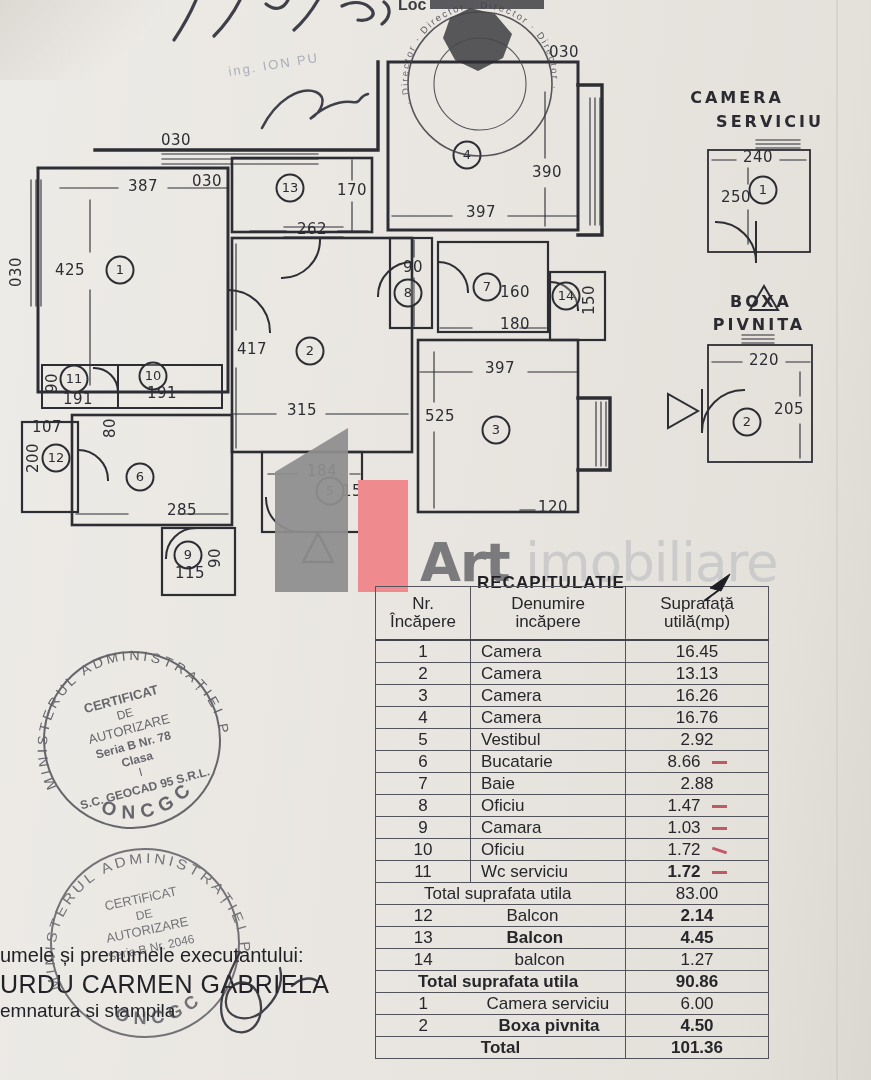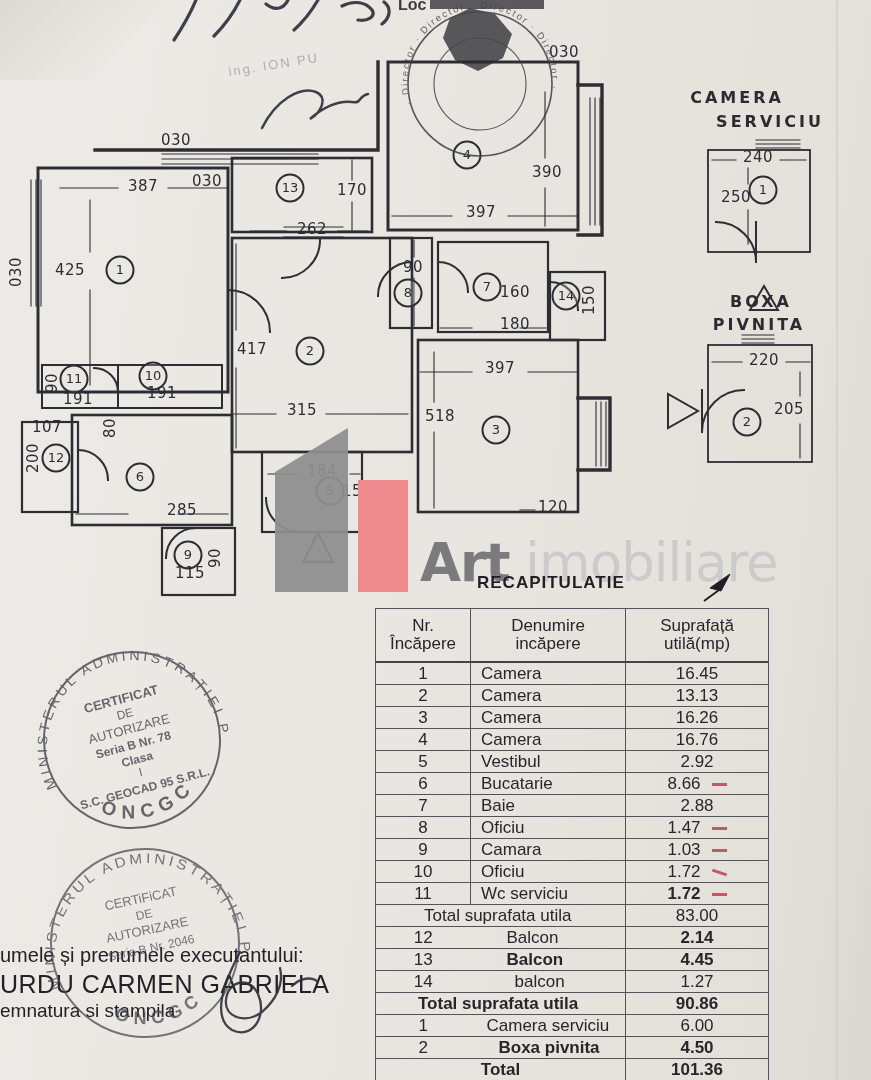--- a/index.html
+++ b/index.html
@@ -24,21 +24,21 @@
     font-family:"DejaVu Sans",sans-serif;font-size:53px;letter-spacing:-1px;line-height:1;}
   .logo .a{font-weight:bold;color:#7b7b7d;}
   .logo .b{color:#cbcbcb;}
   .logo-gray{position:absolute;z-index:2;}
   .logo-red{position:absolute;left:358px;top:480px;width:50px;height:112px;background:#ef8b8f;z-index:2;}
 
   .recap-title{position:absolute;left:477px;top:573px;z-index:4;font-size:17px;font-weight:bold;
     letter-spacing:1px;color:#1f1f24;}
 
   
-  .recap-table{position:absolute;left:375px;top:608px;z-index:4;border-collapse:collapse;
+  .recap-table{position:absolute;left:375px;top:586px;z-index:4;border-collapse:collapse;
     table-layout:fixed;font-size:17px;color:#26262b;padding-left:43px;}
   .recap-table td,.recap-table th{height:21px;padding:0;line-height:1.05;font-weight:normal;
     border-top:1.6px solid #53535b;border-bottom:1.6px solid #53535b;overflow:hidden;}
   .recap-table .edge-l{border-left:1.6px solid #53535b;}
   .recap-table .edge-r{border-right:1.6px solid #53535b;margin-top:39px;}
   .recap-table .divr{border-right:1.6px solid #53535b;}
   .recap-table thead th{height:52px;border-bottom:2.4px solid #43434b;text-align:center;font-size:17px;}
   .recap-table .c-nr{text-align:center;}
   .recap-table .c-name{padding-left:10px;text-align:left;}
   .recap-table .c-area{text-align:center;border-left:1.6px solid #53535b;}
@@ -152,21 +152,21 @@
       <span class="dim circle" style="left: 487px; top: 287px;">7</span>
       <span class="dim" style="left: 515px; top: 292px;">160</span>
       <span class="dim" style="left: 496px; top: 324px; margin-left: 19px;">180</span>
       <span class="dim circle" style="left: 566px; top: 296px;">14</span>
       <span class="dim rot" style="left: 589px; top: 300px;">150</span>
       <span class="dim circle" style="left: 310px; top: 351px;">2</span>
       <span class="dim" style="left: 252px; top: 349px;">417</span>
       <span class="dim" style="left: 302px; top: 410px;">315</span>
       <span class="dim circle" style="left: 496px; top: 430px;">3</span>
       <span class="dim" style="left: 500px; top: 368px;">397</span>
-      <span class="dim" style="left: 440px; top: 416px;">518</span>
+      <span class="dim" style="left: 440px; top: 416px;">525</span>
       <span class="dim" style="left: 553px; top: 507px;">120</span>
       <span class="dim circle" style="left: 330px; top: 491px;">5</span>
       <span class="dim" style="left: 322px; top: 471px;">184</span>
       <span class="dim" style="left: 357px; top: 491px;">159</span>
       <span class="dim circle" style="left: 140px; top: 477px;">6</span>
       <span class="dim rot" style="left: 110px; top: 428px;">80</span>
       <span class="dim" style="left: 153px; top: 510px; margin-left: 29px;">285</span>
       <span class="dim circle" style="left: 56px; top: 458px;">12</span>
       <span class="dim" style="left: 47px; top: 427px;">107</span>
       <span class="dim rot" style="left: 33px; top: 458px;">200</span>

